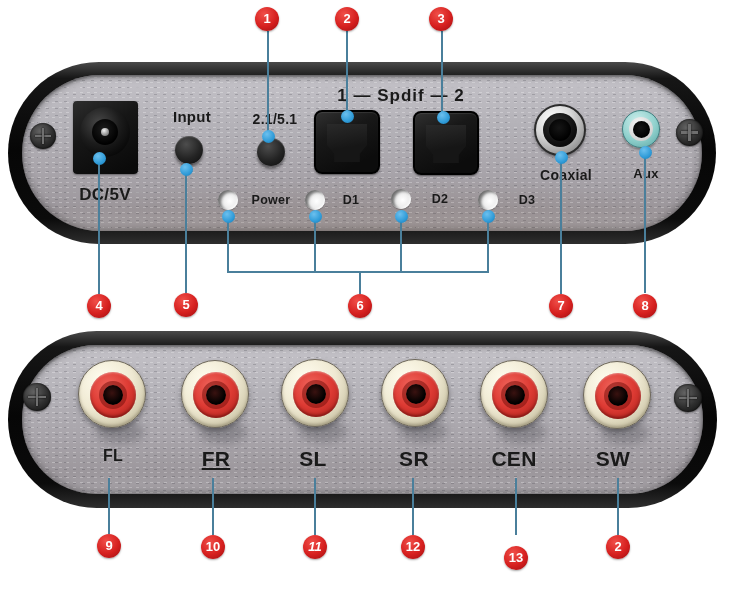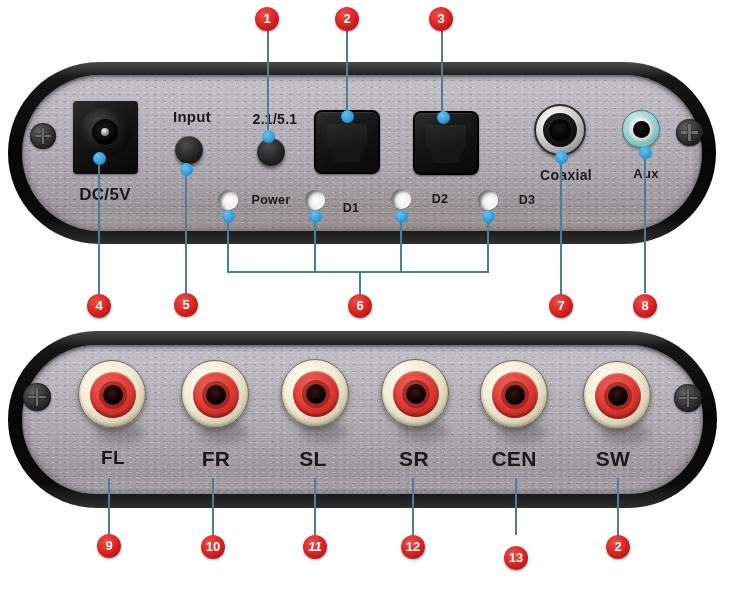--- a/index.html
+++ b/index.html
@@ -175,20 +175,21 @@
     </div>
   </div>
   <div class="panel-label" style="left:105px;top:185px;font-size:17px;">DC/5V</div>
 
   <div class="panel-label" style="left:192px;top:108px;font-size:15px;">Input</div>
   <div class="push-btn input"></div>
 
   <div class="panel-label" style="left:275px;top:111px;font-size:14px;">2.1/5.1</div>
   <div class="push-btn mode"></div>
 
+  <div class="panel-label" style="left:401px;top:86px;font-size:17px;letter-spacing:1px;">1 — Spdif — 2</div>
   <div class="opt-port p1">
       <div class="opt-inner"></div>
     </div>
   <div class="opt-port p2">
       <div class="opt-inner"></div>
     </div>
 
   <div class="coax">
     <div class="coax-mid">
       <div class="coax-hole"></div>
@@ -200,21 +201,21 @@
     <div class="aux-white">
       <div class="aux-hole"></div>
     </div>
   </div>
   <div class="panel-label" style="left:646px;top:166px;font-size:13px;">Aux</div>
 
   <div id="led-layer">
       <div class="led" style="left: 218px; top: 190px;"></div>
       <div class="panel-label" style="left: 271px; top: 193px; font-size: 12.5px;">Power</div>
       <div class="led" style="left: 305px; top: 190px;"></div>
-      <div class="panel-label" style="left: 351px; top: 193px; font-size: 12.5px; margin-top: 8px;">D1</div>
+      <div class="panel-label" style="left: 351px; top: 193px; font-size: 12.5px;">D1</div>
       <div class="led" style="left: 391px; top: 189px;"></div>
       <div class="panel-label" style="left: 440px; top: 192px; font-size: 12.5px;">D2</div>
       <div class="led" style="left: 478px; top: 190px;"></div>
       <div class="panel-label" style="left: 527px; top: 193px; font-size: 12.5px;">D3</div>
     </div>
 
   <div class="shell bottom"></div>
   <div class="face bottom"></div>
 
   <div class="screw" style="left:23px;top:383px;width:28px;height:28px;"></div>
@@ -223,31 +224,31 @@
   <div id="jack-layer">
       <div class="jack-smudge" style="left: 96px; top: 421px;"></div>
       <div class="jack" style="left: 78px; top: 360px;">
         <div class="jack-outer">
           <div class="jack-red">
             <div class="jack-ring"></div>
             <div class="jack-hole"></div>
           </div>
         </div>
       </div>
-      <div class="panel-label" style="left: 113px; top: 447px; font-size: 19px;">FL</div>
+      <div class="panel-label" style="left: 113px; top: 447px; font-size: 16px;">FL</div>
       <div class="jack-smudge" style="left: 199px; top: 421px;"></div>
       <div class="jack" style="left: 181px; top: 360px;">
         <div class="jack-outer">
           <div class="jack-red">
             <div class="jack-ring"></div>
             <div class="jack-hole"></div>
           </div>
         </div>
       </div>
-      <div class="panel-label" style="left: 216px; top: 447px; font-size: 21px;">FR</div>
+      <div class="panel-label" style="left: 216px; top: 447px; font-size: 21px; text-decoration: underline;">FR</div>
       <div class="jack-smudge" style="left: 299px; top: 420px;"></div>
       <div class="jack" style="left: 281px; top: 359px;">
         <div class="jack-outer">
           <div class="jack-red">
             <div class="jack-ring"></div>
             <div class="jack-hole"></div>
           </div>
         </div>
       </div>
       <div class="panel-label" style="left: 313px; top: 447px; font-size: 21px;">SL</div>

